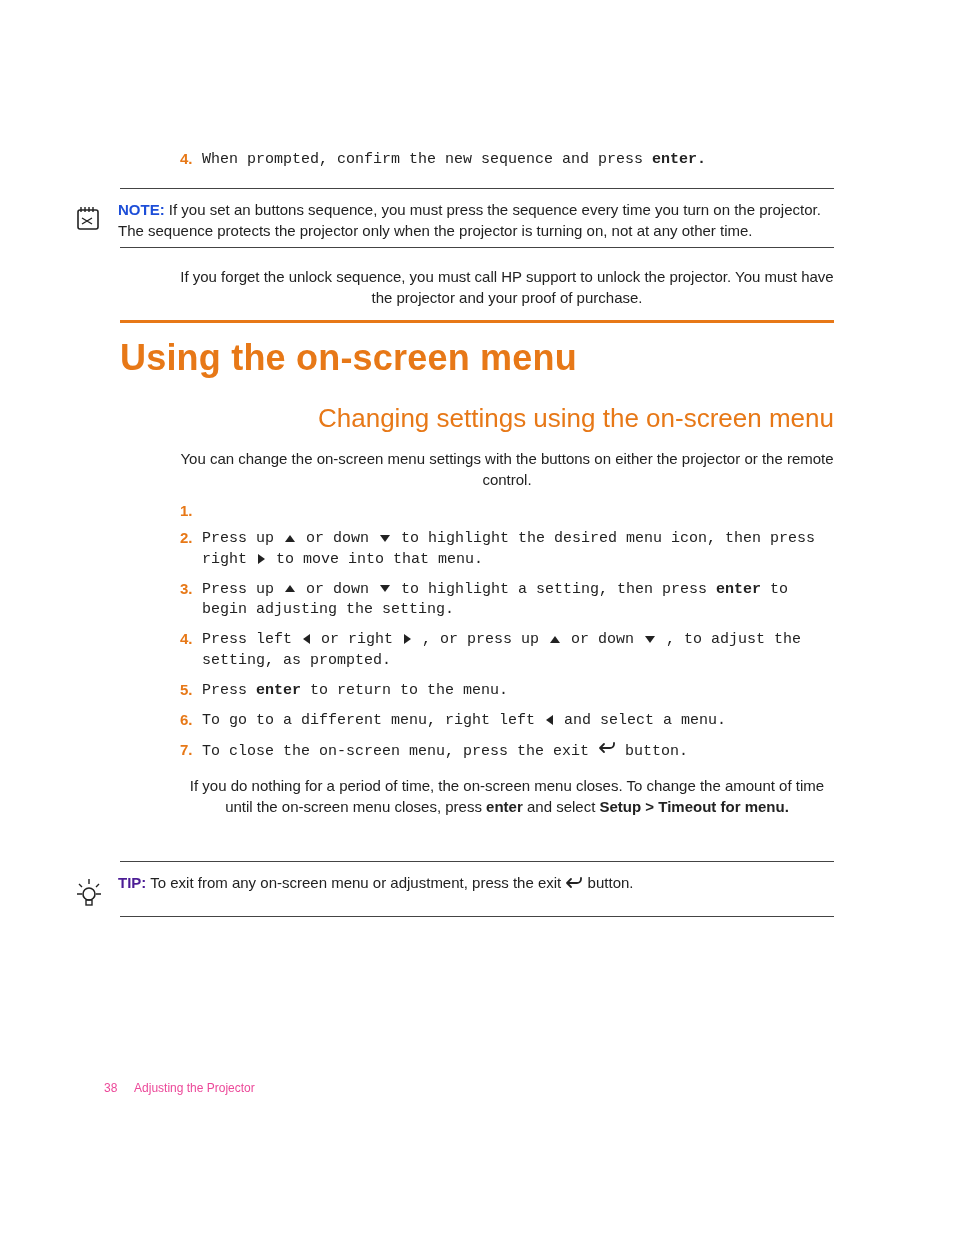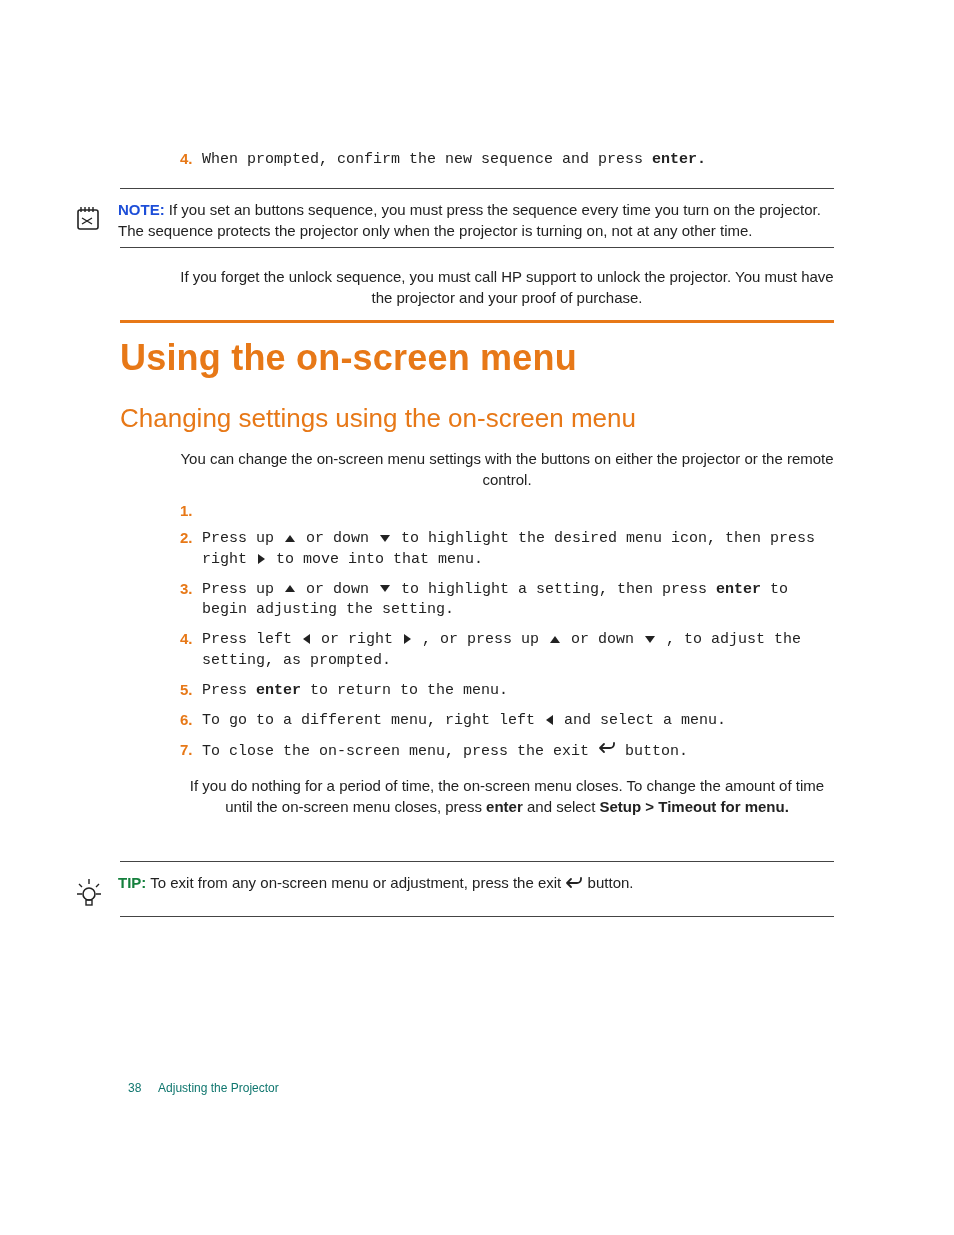--- a/index.html
+++ b/index.html
@@ -58,21 +58,21 @@
   }
   .callout-body {
     font-size: 15px;
     line-height: 1.4;
   }
   .note-label {
     color: #1d4ed8;
     font-weight: bold;
   }
   .tip-label {
-    color: #15803d;
+    color: #4c1d95;
     font-weight: bold;
   }
   .para {
     font-size: 15px;
     line-height: 1.4;
     margin: 12px 0;
     text-align: center;
   }
   .hr-orange {
     border: none;
@@ -84,27 +84,28 @@
     font-weight: 700;
     font-size: 36px;
     margin: 4px 0 24px 0;
     letter-spacing: 0.2px;
   }
   .h2 {
     color: #e77817;
     font-weight: 300;
     font-size: 26px;
     margin: 14px 0 14px 0;
+    text-align: right;
   }
   .footer {
     position: absolute;
     bottom: 140px;
-    left: 128px;
+    left: 104px;
     font-size: 12px;
-    color: #0f766e;
+    color: #ec4899;
   }
   .footer-page {
     margin-right: 14px;
   }
   .arrow {
     display: inline-block;
     vertical-align: middle;
     width: 0;
     height: 0;
     margin: 0 2px;

